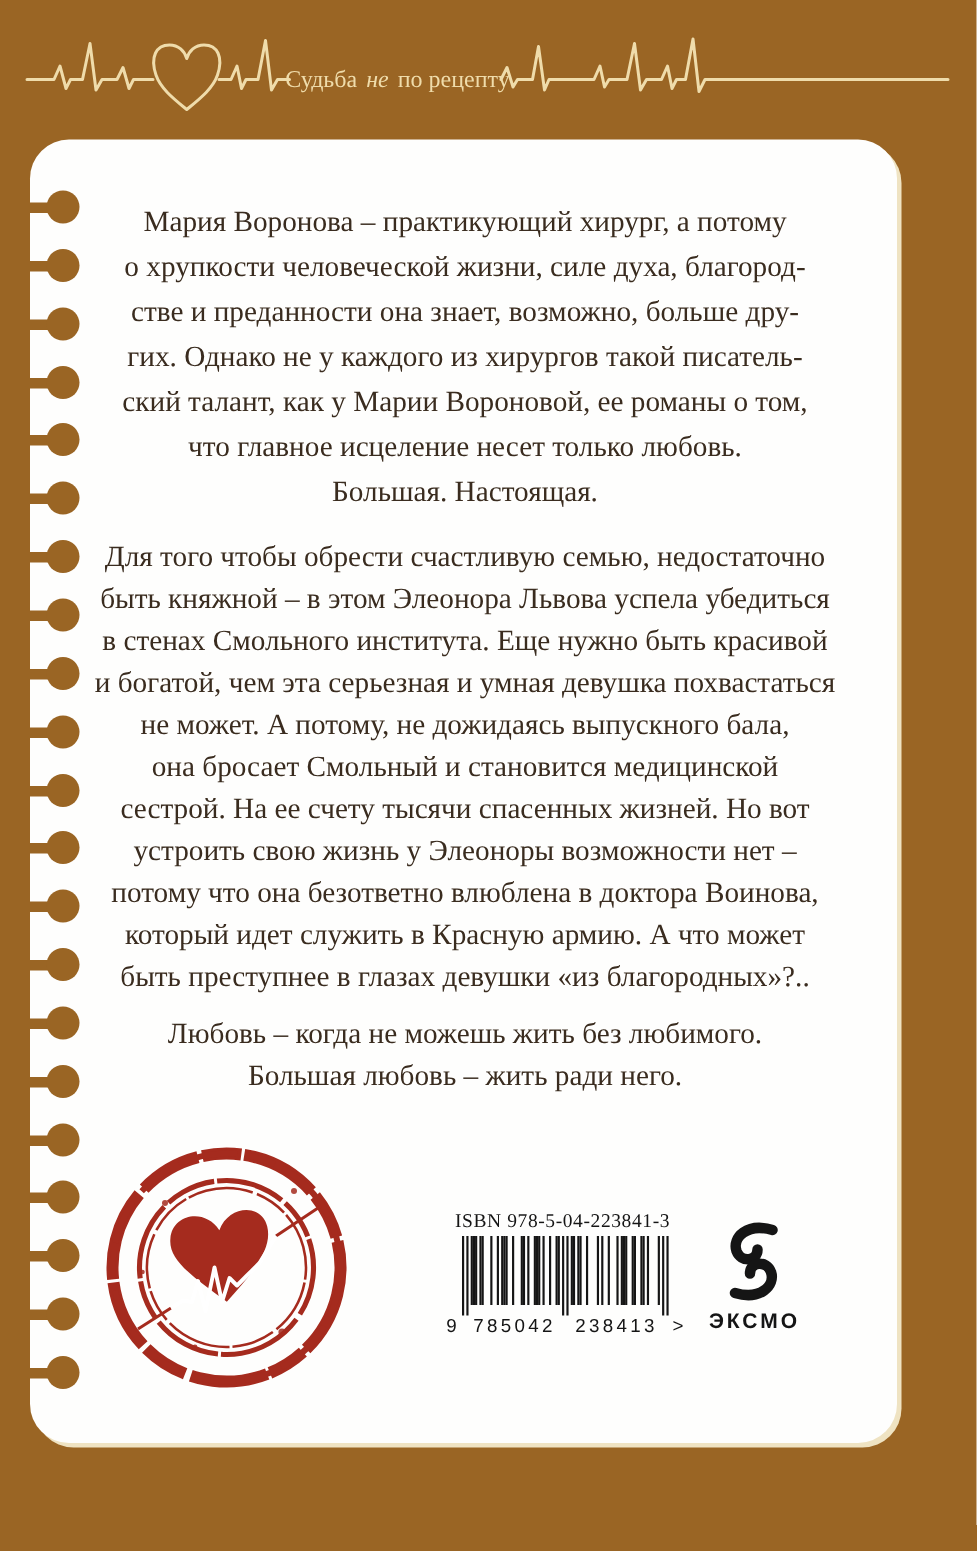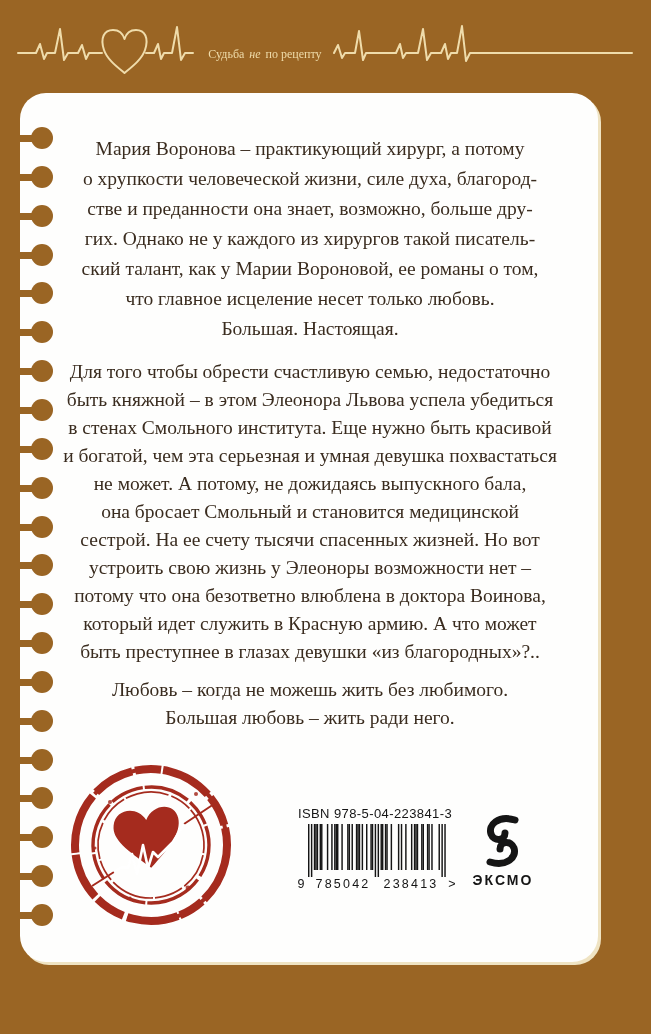--- a/index.html
+++ b/index.html
@@ -16,21 +16,21 @@
   .cover{
     position:relative;width:651px;height:1034px;
     background:var(--background);overflow:hidden;
   }
   
   .ekg-svg{position:absolute;left:0;top:0;width:651px;height:92px;}
   .ekg-svg path{fill:none;stroke:var(--accent_cream);stroke-width:2;stroke-linejoin:round;stroke-linecap:round;}
   .header-title{
     position:absolute;left:188px;top:44px;width:154px;height:22px;
     text-align:center;color:var(--accent_cream);
-    font-size:12px;line-height:20px;white-space:nowrap;
+    font-size:16px;line-height:20px;white-space:nowrap;
   }
   .header-title em{font-style:italic;padding:0 2px;}
   
   .page{
     position:absolute;left:20px;top:93px;width:578px;height:869px;
     background:var(--page_white);border-radius:26px;
     box-shadow:3px 3px 0 var(--page_edge);
   }
   
   .hole{position:absolute;left:20px;width:33px;height:22px;}
@@ -48,21 +48,21 @@
   
   .stamp-svg{position:absolute;left:68px;top:762px;width:166px;height:166px;}
   .stamp-svg .ring{fill:none;stroke:var(--stamp_red);}
   .stamp-svg .heart{fill:var(--stamp_red);}
   .stamp-svg .diag{stroke:var(--stamp_red);stroke-width:2;fill:none;}
   .stamp-svg .pulse{stroke:#ffffff;stroke-width:2.6;fill:none;stroke-linejoin:round;}
   .stamp-svg .speck{fill:var(--stamp_red);opacity:.85;}
   
   .isbn-label{
     position:absolute;left:296px;top:806px;width:158px;
-    text-align:center;font-family:Liberation Sans, sans-serif;
+    text-align:center;font-family:Liberation Serif, serif;
     font-size:13px;letter-spacing:.4px;color:var(--barcode_black);white-space:nowrap;
   }
   .barcode-svg{position:absolute;left:296px;top:824px;width:162px;height:68px;}
   .barcode-svg rect{fill:var(--barcode_black);}
   .barcode-svg text{
     font-family:"Liberation Sans","DejaVu Sans",sans-serif;
     font-size:12.5px;fill:var(--barcode_black);letter-spacing:2.2px;
   }
   
   .logo-svg{position:absolute;left:462px;top:814px;width:84px;height:76px;}

